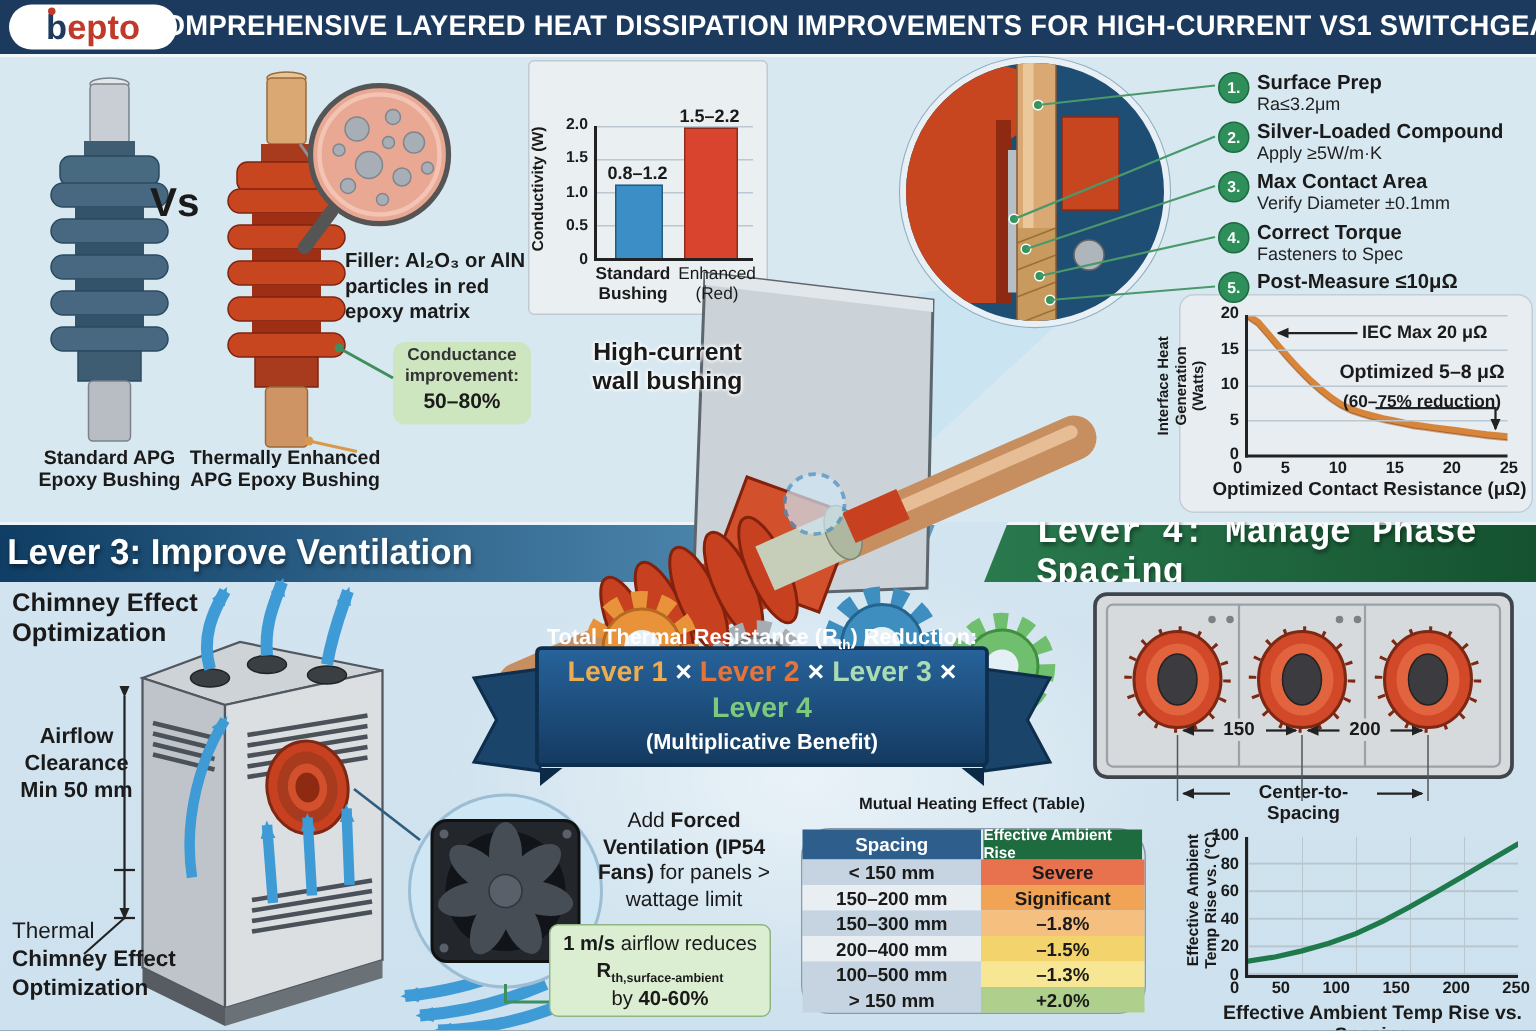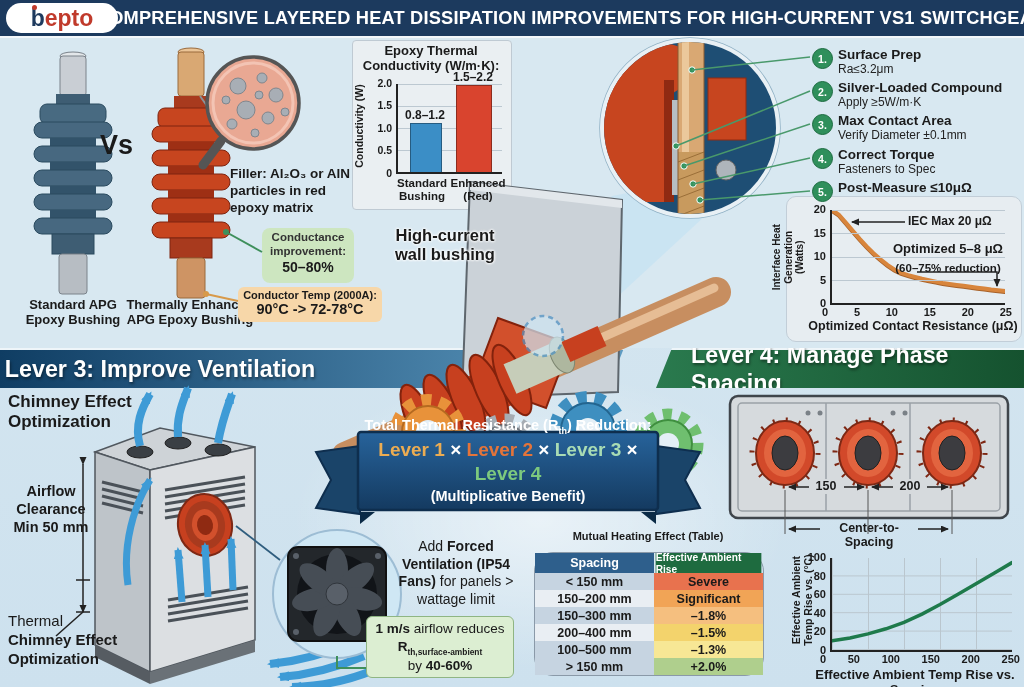--- a/index.html
+++ b/index.html
@@ -49,21 +49,21 @@
   </div>
   <div class="ab ctr" style="left:118px;top:0;width:906px;height:36px;display:flex;align-items:center;justify-content:center;">
     <span style="color:#fff;font-weight:800;font-size:19px;letter-spacing:.2px;transform:scaleX(.96);white-space:nowrap;">COMPREHENSIVE LAYERED HEAT DISSIPATION IMPROVEMENTS FOR HIGH-CURRENT VS1 SWITCHGEAR</span>
   </div>
 
   <div class="ab hdr-band" style="left:0;top:348px;width:624px;height:40px;box-sizing:border-box;
        background:linear-gradient(90deg,#0f3d63,#5e9bc2);clip-path:polygon(0 0,100% 0,calc(100% - 16px) 100%,0 100%);border-top:2px solid #eef5f9;">
     <span style="transform:scaleX(.97);">Lever 3: Improve Ventilation</span>
   </div>
   <div class="ab hdr-band" style="left:656px;top:348px;width:368px;height:40px;justify-content:center;padding-left:30px;box-sizing:border-box;
-       background:linear-gradient(90deg,#2a7a4e,#15522f);clip-path:polygon(16px 0,100% 0,100% 100%,0 100%);border-top:2px solid #eef5f9;">
+       background:linear-gradient(90deg,#2a7a4e,#15522f);clip-path:polygon(16px 0,100% 0,100% 100%,0 100%);border-top:2px solid #eef5f9;font-family:Liberation Mono, monospace;">
     <span style="transform:scaleX(.97);">Lever 4: Manage Phase Spacing</span>
   </div>
 
   <div class="ab" style="left:352px;top:40px;width:158px;height:168px;background:#eaeff2;border:1px solid #bfcad3;border-radius:4px;"></div>
   <div class="ab" style="left:786px;top:196px;width:234px;height:144px;background:#e7edf1;border:1px solid #c2ced8;border-radius:10px;"></div>
 
   <svg class="ab" style="left:0;top:0;" width="1024" height="687" viewBox="0 0 1024 687">
     <defs>
       <marker id="mBlue" markerWidth="16" markerHeight="14" refX="9" refY="5" orient="auto" markerUnits="userSpaceOnUse">
           <path d="M0,0L12,5L0,10Z" fill="#3e9bd6"></path>
@@ -307,60 +307,53 @@
       </g>
       <g>
         <circle cx="952" cy="453" r="33" fill="none" stroke="#7e2814" stroke-width="5" stroke-dasharray="2 11"></circle>
         <ellipse cx="952" cy="453" rx="29" ry="32" fill="#d2492a" stroke="#7e2814" stroke-width="2"></ellipse>
         <ellipse cx="952" cy="453" rx="21" ry="24" fill="#e2643f"></ellipse>
           <ellipse cx="952" cy="453" rx="13" ry="17" fill="#3c3c40" stroke="#222"></ellipse>
       </g>
     </g>
   </svg>
 
-  <div class="ab ctr" style="left:354px;top:44px;width:154px;font-size:13px;font-weight:800;line-height:1.15;">
-    <span>Epoxy Thermal</span><br><span>Conductivity (W/m·K):</span>
-  </div>
   <div class="vlab" style="left:309px;top:120px;width:100px;font-size:10.5px;">Conductivity (W)</div>
   <div class="ab col" style="left:362px;top:78px;width:30px;height:100px;">
     <span class="tick" style="font-size:10.5px">2.0</span>
       <span class="tick" style="font-size:10.5px">1.5</span>
     <span class="tick" style="font-size:10.5px">1.0</span>
       <span class="tick" style="font-size:10.5px">0.5</span>
     <span class="tick" style="font-size:10.5px">0</span>
   </div>
   <div class="plot" style="left:396px;top:84px;width:104px;height:88px;">
     <div class="grid-h" style="top:0;"></div>
       <div class="grid-h" style="top:25%;"></div>
       <div class="grid-h" style="top:50%;"></div>
       <div class="grid-h" style="top:75%;"></div>
     <div class="bar" style="left: 12px; width: 30px; height: 55%; background: rgb(59, 142, 198);"></div>
     <div class="bar" style="left: 58px; width: 34px; height: 97.5%; background: rgb(217, 68, 46);"></div>
     <span class="ab ctr" style="left: -4px; width: 62px; font-size: 12px; font-weight: 800; margin-bottom: 2px; bottom: 55%;">0.8–1.2</span>
     <span class="ab ctr" style="left: 44px; width: 62px; font-size: 12px; font-weight: 800; margin-bottom: 2px; bottom: 97.5%;">1.5–2.2</span>
   </div>
   <div class="ab ctr" style="left:394px;top:177px;width:56px;font-size:11.5px;font-weight:700;line-height:1.12;">
     <span>Standard</span><br><span>Bushing</span></div>
-  <div class="ab ctr" style="left:448px;top:177px;width:60px;font-size:11.5px;font-weight:700;line-height:1.12;">
+  <div class="ab ctr" style="left:448px;top:177px;width:60px;font-size:11.5px;font-weight:400;line-height:1.12;">
     <span>Enhanced</span><br><span>(Red)</span></div>
 
-  <div class="ab" style="left:100px;top:130px;width:44px;font-size:27px;font-weight:800;">Vs</div>
+  <div class="ab" style="left:100px;top:120px;width:44px;font-size:27px;font-weight:800;">Vs</div>
   <div class="ab ctr" style="left:14px;top:298px;width:118px;font-size:13px;font-weight:700;line-height:1.12;">
     <span>Standard APG</span><br><span>Epoxy Bushing</span></div>
   <div class="ab ctr" style="left:126px;top:298px;width:128px;font-size:13px;font-weight:700;line-height:1.12;">
     <span>Thermally Enhanced</span><br><span>APG Epoxy Bushing</span></div>
   <div class="ab" style="left:230px;top:166px;width:128px;font-size:13.5px;line-height:1.25;font-weight:600;">
     <span class="b">Filler:</span> <span>Al₂O₃ or AlN particles in red epoxy matrix</span></div>
   <div class="ab callout" style="left:262px;top:228px;width:92px;height:52px;background:#cde6c0;padding-top:3px;">
     <div style="font-size:11.5px;font-weight:700;color:#333;line-height:1.2;"><span>Conductance</span><br><span>improvement:</span></div>
     <div style="font-size:14px;font-weight:800;">50–80%</div>
-  </div>
-  <div class="ab callout" style="left:238px;top:287px;width:144px;height:33px;background:#f7d7a9;border-radius:6px;padding-top:2px;">
-    <div style="font-size:11px;font-weight:700;">Conductor Temp (2000A):</div>
-    <div style="font-size:14.5px;font-weight:800;">90°C -&gt; 72-78°C</div>
   </div>
   <div class="ab ctr" style="left:388px;top:226px;width:114px;font-size:16.5px;font-weight:800;line-height:1.15;text-shadow:0 0 3px #fff,0 0 3px #fff,0 0 3px #fff;">
     <span>High-current</span><br><span>wall bushing</span></div>
 
   <div>
     <div class="badge" style="left:812px;top:48px;">1.</div>
     <div class="ab" style="left:838px;top:48px;width:186px;">
       <div class="step-title">Surface Prep</div>
         <div class="step-sub">Ra≤3.2μm</div>
       </div>

